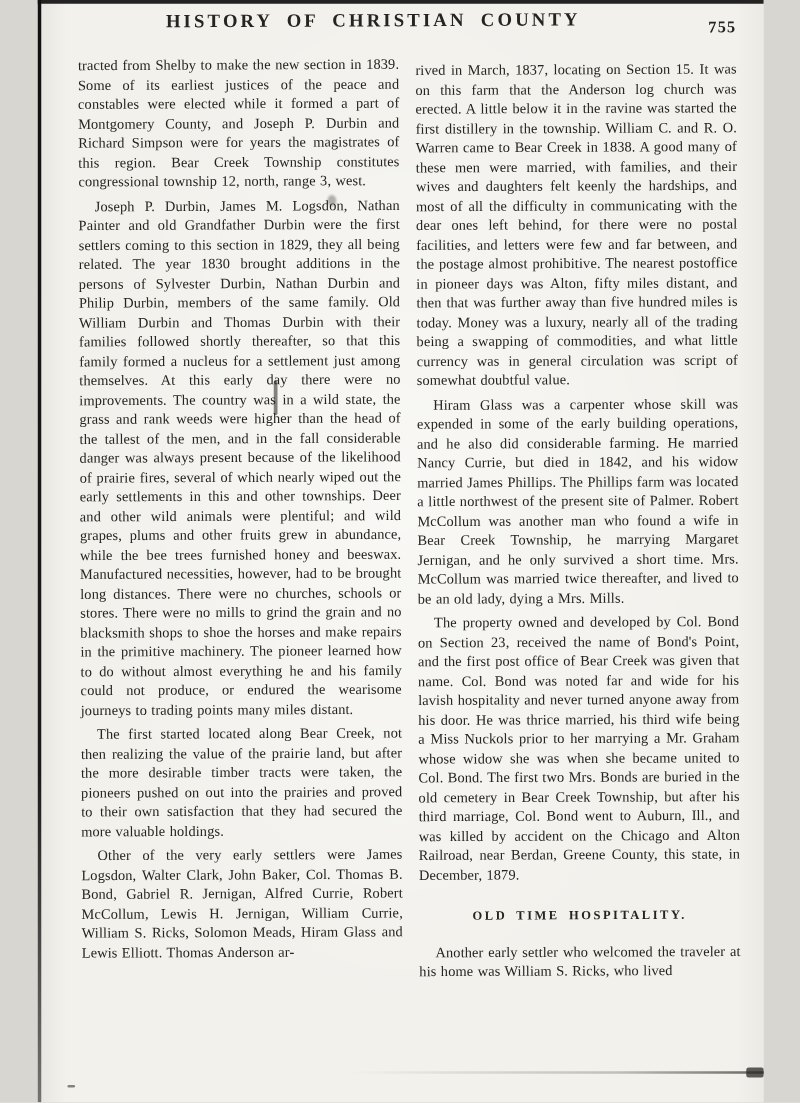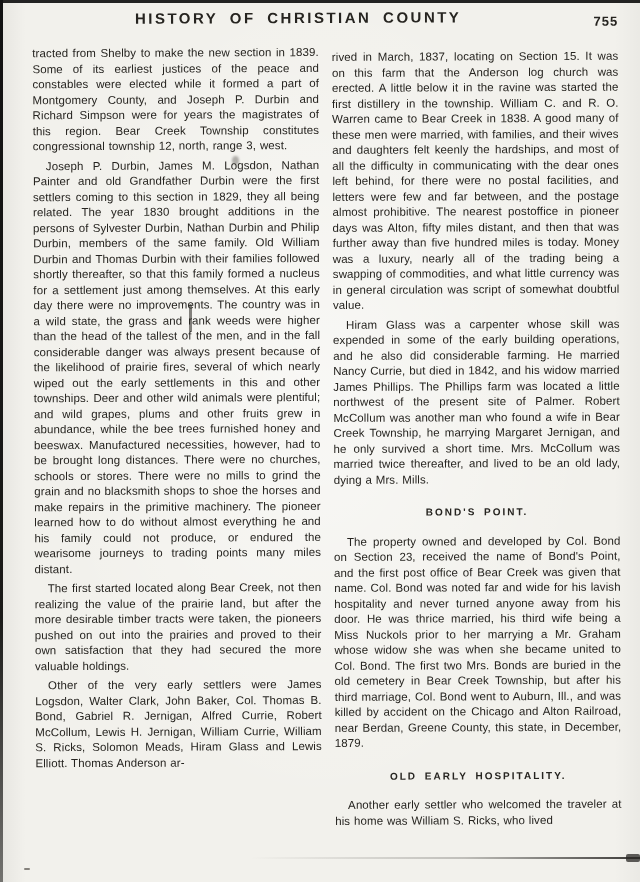--- a/index.html
+++ b/index.html
@@ -2,29 +2,29 @@
 <html><head>
 <meta charset="utf-8">
 <style>
   html, body {
     margin: 0;
     padding: 0;
     background: #d8d6d0;
   }
   .scan-page {
     position: relative;
-    width: 640px;
+    width: 581px;
     height: 882px;
     margin: 0 auto;
     overflow: hidden;
     background:
       radial-gradient(ellipse at 50% 45%, rgba(255,255,255,0.5) 0%, rgba(255,255,255,0) 60%),
       linear-gradient(90deg, rgba(0,0,0,0.05) 0%, rgba(0,0,0,0) 4%, rgba(0,0,0,0) 96%, rgba(0,0,0,0.03) 100%),
       #f2f1ec;
-    font-family: Liberation Sans, sans-serif;
+    font-family: Liberation Serif, serif;
     color: #262420;
   }
   
   .edge-top {
     position: absolute; top: 0; left: 0; width: 100%; height: 3px;
     background: #111; opacity: 0.92;
   }
   .edge-left {
     position: absolute; top: 0; left: 0; width: 3px; height: 100%;
     background: linear-gradient(180deg, #111 0%, #1a1a18 70%, rgba(20,20,18,0.55) 100%);
@@ -128,23 +128,22 @@
       <div class="col col-left">
         <p class="noindent">tracted from Shelby to make the new section in 1839. Some of its earliest justices of the peace and constables were elected while it formed a part of Montgomery County, and Joseph P. Durbin and Richard Simpson were for years the magistrates of this region. Bear Creek Township constitutes congressional township 12, north, range 3, west.</p>
         <p>Joseph P. Durbin, James M. Logsdon, Nathan Painter and old Grandfather Durbin were the first settlers coming to this section in 1829, they all being related. The year 1830 brought additions in the persons of Sylvester Durbin, Nathan Durbin and Philip Durbin, members of the same family. Old William Durbin and Thomas Durbin with their families followed shortly thereafter, so that this family formed a nucleus for a settlement just among themselves. At this early day there were no improvements. The country was in a wild state, the grass and rank weeds were higher than the head of the tallest of the men, and in the fall considerable danger was always present because of the likelihood of prairie fires, several of which nearly wiped out the early settlements in this and other townships. Deer and other wild animals were plentiful; and wild grapes, plums and other fruits grew in abundance, while the bee trees furnished honey and beeswax. Manufactured necessities, however, had to be brought long distances. There were no churches, schools or stores. There were no mills to grind the grain and no blacksmith shops to shoe the horses and make repairs in the primitive machinery. The pioneer learned how to do without almost everything he and his family could not produce, or endured the wearisome journeys to trading points many miles distant.</p>
         <p>The first started located along Bear Creek, not then realizing the value of the prairie land, but after the more desirable timber tracts were taken, the pioneers pushed on out into the prairies and proved to their own satisfaction that they had secured the more valuable holdings.</p>
         <p>Other of the very early settlers were James Logsdon, Walter Clark, John Baker, Col. Thomas B. Bond, Gabriel R. Jernigan, Alfred Currie, Robert McCollum, Lewis H. Jernigan, William Currie, William S. Ricks, Solomon Meads, Hiram Glass and Lewis Elliott. Thomas Anderson ar-</p>
       </div>
 
       <div class="col col-right">
         <p class="noindent">rived in March, 1837, locating on Section 15. It was on this farm that the Anderson log church was erected. A little below it in the ravine was started the first distillery in the township. William C. and R. O. Warren came to Bear Creek in 1838. A good many of these men were married, with families, and their wives and daughters felt keenly the hardships, and most of all the difficulty in communicating with the dear ones left behind, for there were no postal facilities, and letters were few and far between, and the postage almost prohibitive. The nearest postoffice in pioneer days was Alton, fifty miles distant, and then that was further away than five hundred miles is today. Money was a luxury, nearly all of the trading being a swapping of commodities, and what little currency was in general circulation was script of somewhat doubtful value.</p>
         <p>Hiram Glass was a carpenter whose skill was expended in some of the early building operations, and he also did considerable farming. He married Nancy Currie, but died in 1842, and his widow married James Phillips. The Phillips farm was located a little northwest of the present site of Palmer. Robert McCollum was another man who found a wife in Bear Creek Township, he marrying Margaret Jernigan, and he only survived a short time. Mrs. McCollum was married twice thereafter, and lived to be an old lady, dying a Mrs. Mills.</p>
-        <h2 class="section-heading">BOND'S POINT.</h2>
         <p>The property owned and developed by Col. Bond on Section 23, received the name of Bond's Point, and the first post office of Bear Creek was given that name. Col. Bond was noted far and wide for his lavish hospitality and never turned anyone away from his door. He was thrice married, his third wife being a Miss Nuckols prior to her marrying a Mr. Graham whose widow she was when she became united to Col. Bond. The first two Mrs. Bonds are buried in the old cemetery in Bear Creek Township, but after his third marriage, Col. Bond went to Auburn, Ill., and was killed by accident on the Chicago and Alton Railroad, near Berdan, Greene County, this state, in December, 1879.</p>
-        <h2 class="section-heading">OLD EARLY HOSPITALITY.</h2>
+        <h2 class="section-heading">OLD TIME HOSPITALITY.</h2>
         <p>Another early settler who welcomed the traveler at his home was William S. Ricks, who lived</p>
       </div>
 
     </div>
   </div>
 
   <div class="edge-top"></div>
   <div class="edge-left"></div>
   <div class="edge-bottom-line"></div>
   <div class="corner-smudge"></div>

